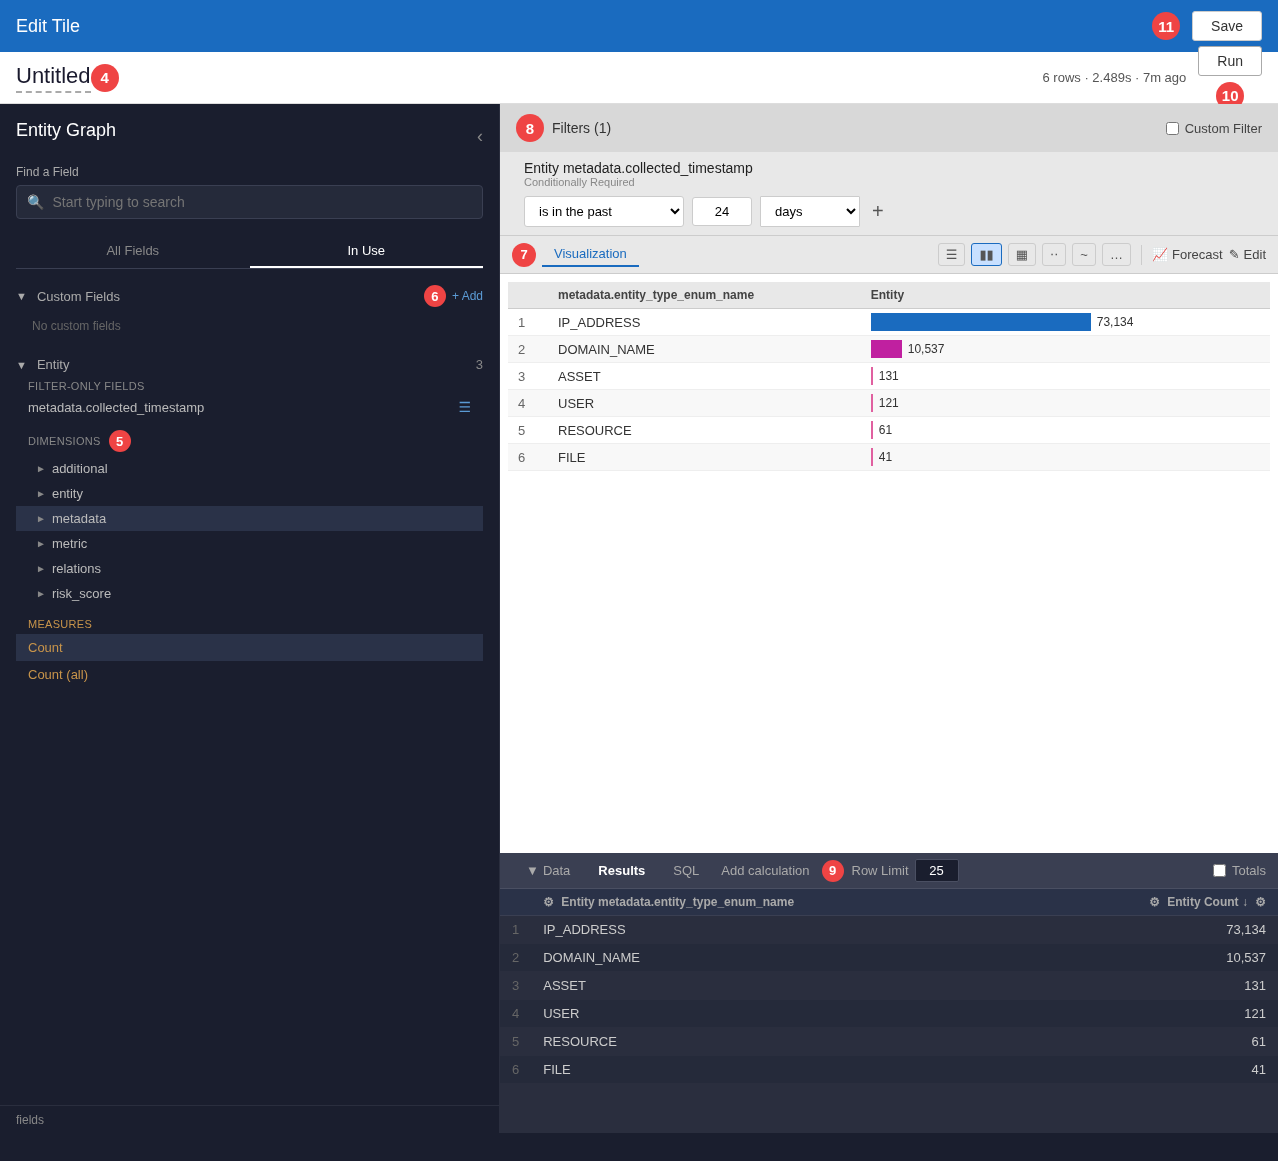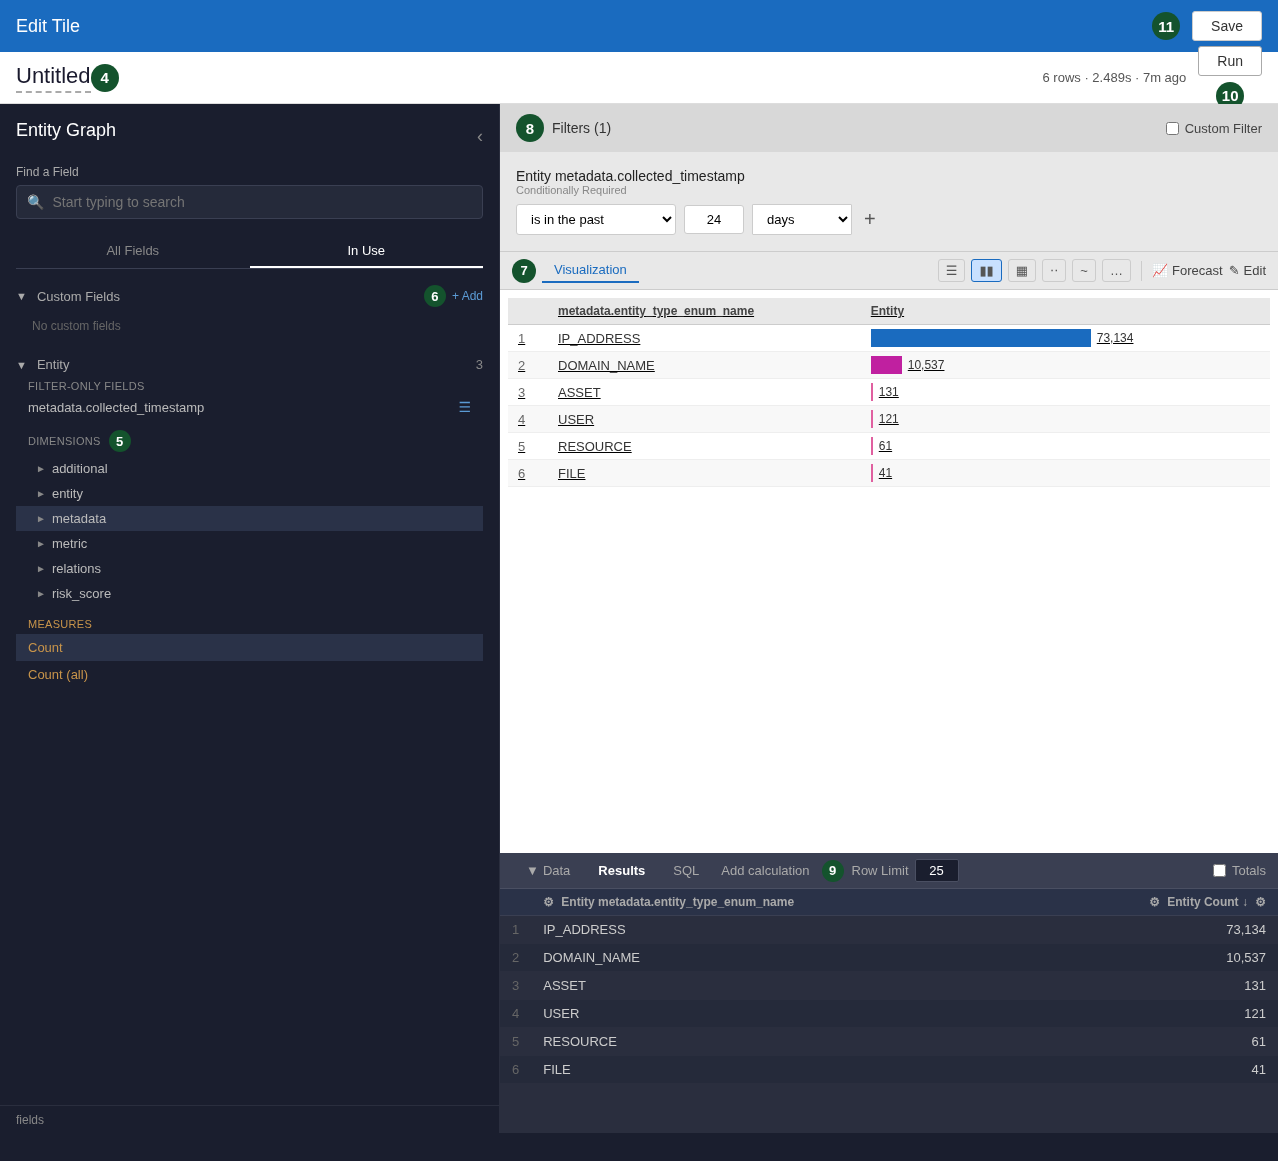--- a/index.html
+++ b/index.html
@@ -138,22 +138,22 @@
     .filters-section {
       background: #e8e8e8;
       border-bottom: 1px solid #ccc;
     }
     .filters-header {
       display: flex; align-items: center; justify-content: space-between;
       padding: 10px 16px; background: #d8d8d8;
     }
     .custom-filter-area { display: flex; align-items: center; gap: 6px; font-size: 13px; color: #444; }
     .filter-row {
-      padding: 16px 16px;
-      display: flex; flex-direction: column; gap: 8px;
+      padding: 8px 16px;
+      display: flex; flex-direction: column; gap: 8px; margin-left: 8px;
     }
     .filter-field-name { font-size: 14px; color: #222; font-weight: 500; }
     .filter-field-sub { font-size: 11px; color: #888; }
     .filter-controls {
       display: flex; align-items: center; gap: 8px;
     }
     .filter-select {
       background: white; border: 1px solid #ccc; padding: 6px 10px;
       font-size: 13px; border-radius: 3px; min-width: 160px;
     }
@@ -196,21 +196,21 @@
       background: none; border: none; font-size: 13px; color: #444; cursor: pointer;
       display: flex; align-items: center; gap: 4px;
     }
     .edit-btn {
       background: none; border: none; font-size: 13px; color: #444; cursor: pointer;
       display: flex; align-items: center; gap: 4px;
     }
 
     
     .chart-area {
-      flex: 1; padding: 8px; overflow: auto; text-decoration: underline;
+      flex: 1; padding: 8px; overflow: auto;
     }
     .chart-table { width: 100%; border-collapse: collapse; }
     .chart-table th {
       background: #e8e8e8; padding: 6px 10px; font-size: 12px; text-align: left;
       color: #444; border-bottom: 1px solid #ccc;
     }
     .chart-table td {
       padding: 4px 10px; font-size: 13px; color: #333; border-bottom: 1px solid #eee;
     }
     .chart-table tr:nth-child(even) td { background: #f8f8f8; }
@@ -251,21 +251,21 @@
       padding: 6px 12px; font-size: 13px; color: #ccc; border-bottom: 1px solid #2a2e3e;
     }
     .data-table tr:nth-child(even) td { background: #252a3a; }
     .data-table td.num { text-align: right; color: #ccc; }
     .data-table td.row-num { color: #666; width: 30px; }
 
     
     .num-badge {
       display: inline-flex; align-items: center; justify-content: center;
       width: 28px; height: 28px; border-radius: 50%;
-      background: #14532d; color: white; font-size: 15px; font-weight: bold;
+      background: #ef4444; color: white; font-size: 15px; font-weight: bold;
     }
   </style>
 </head>
 <body>
 
 <div class="top-header">
   <span class="top-header-title">Edit Tile</span>
   <div class="top-header-right">
     <div class="num-badge">11</div>
     <button class="save-btn">Save</button>

